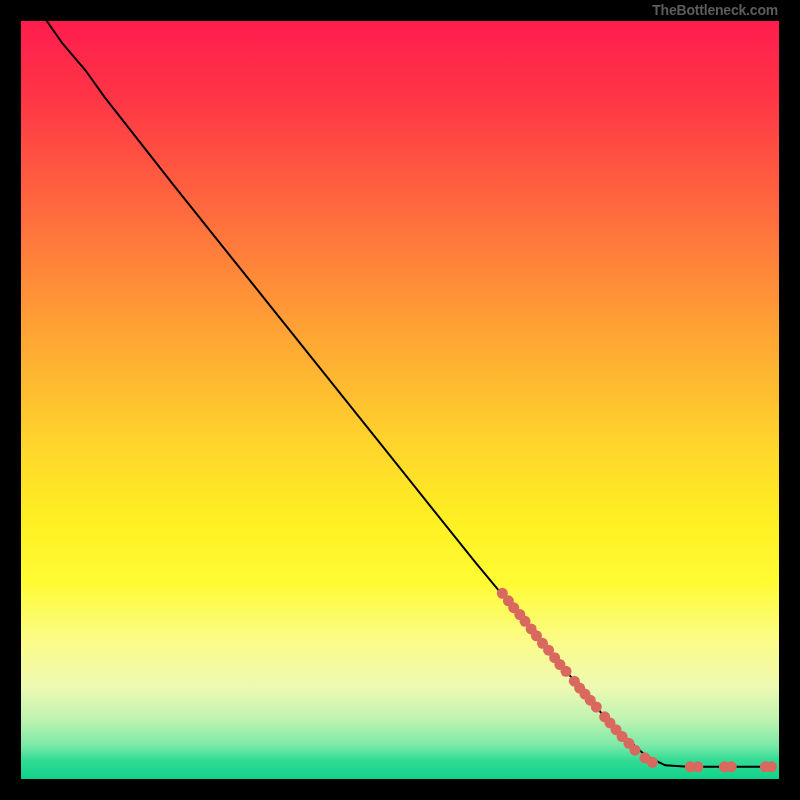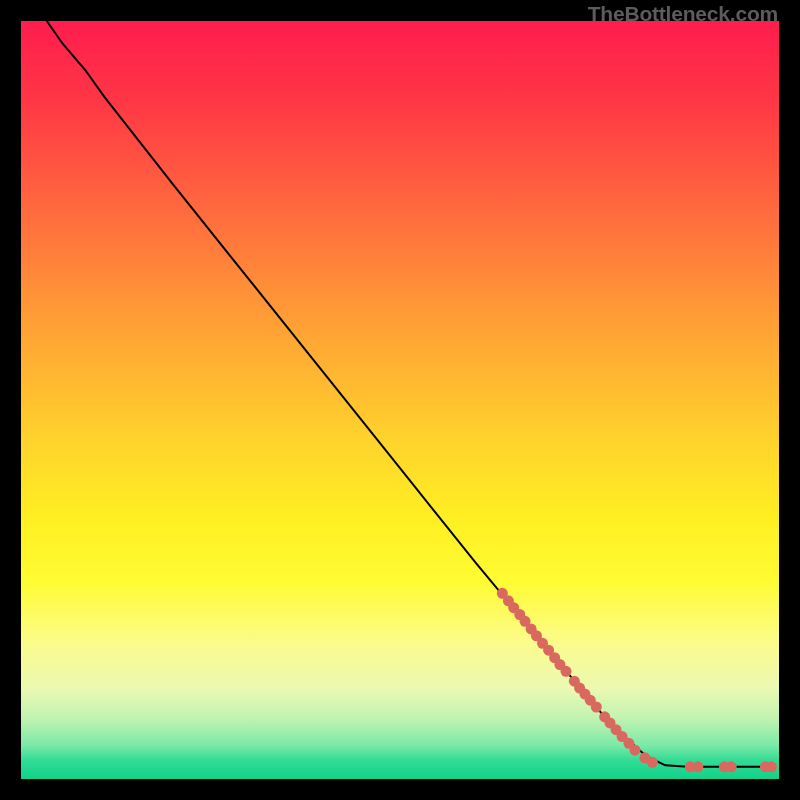--- a/index.html
+++ b/index.html
@@ -22,21 +22,21 @@
     left: 21px;
     top: 21px;
     width: 758px;
     height: 758px;
   }
   .watermark {
     position: absolute;
     top: 2px;
     right: 22px;
     color: #5c5c5c;
-    font-size: 21px;
+    font-size: 14px;
     font-weight: 600;
     user-select: none;
     letter-spacing: -0.2px;
   }
 </style>
 </head>
 <body>
 
 <div class="frame">
   <svg class="plot" viewBox="0 0 758 758" width="758" height="758" preserveAspectRatio="none">

